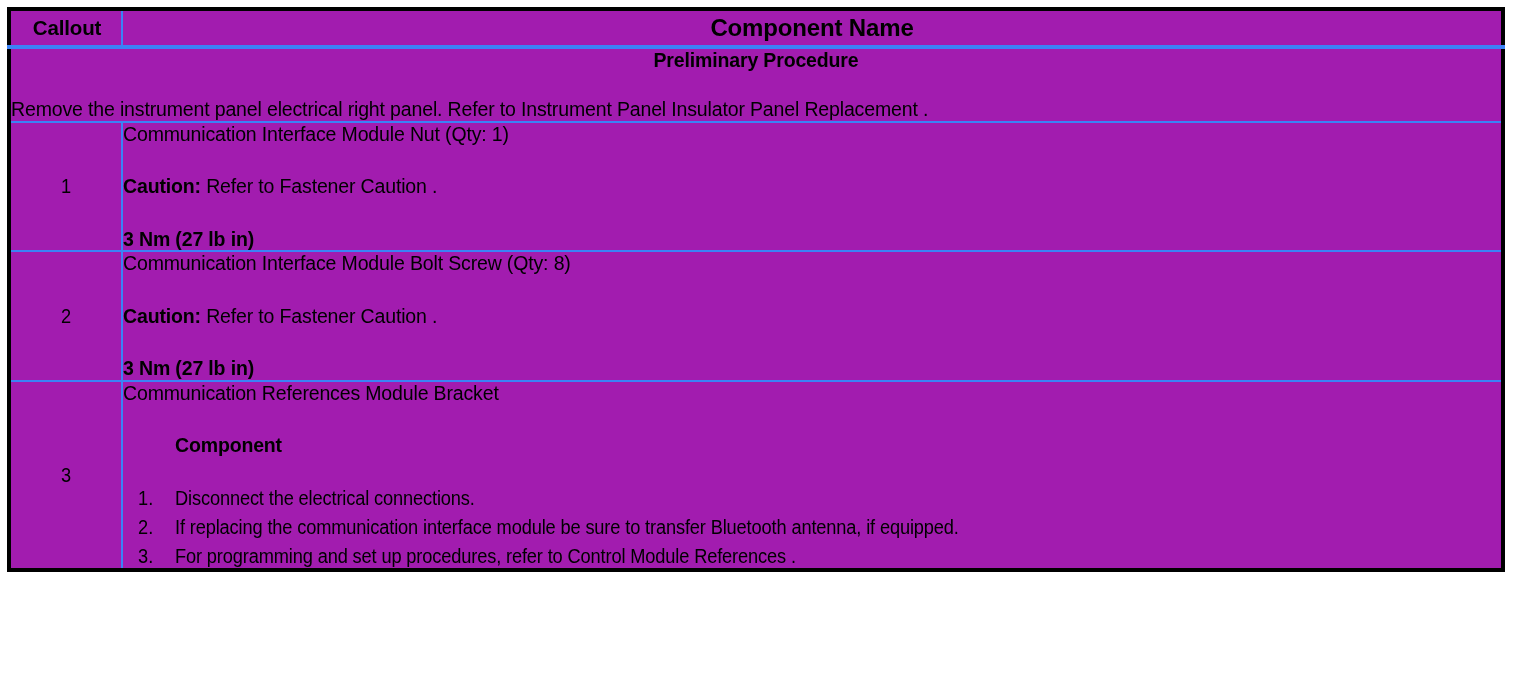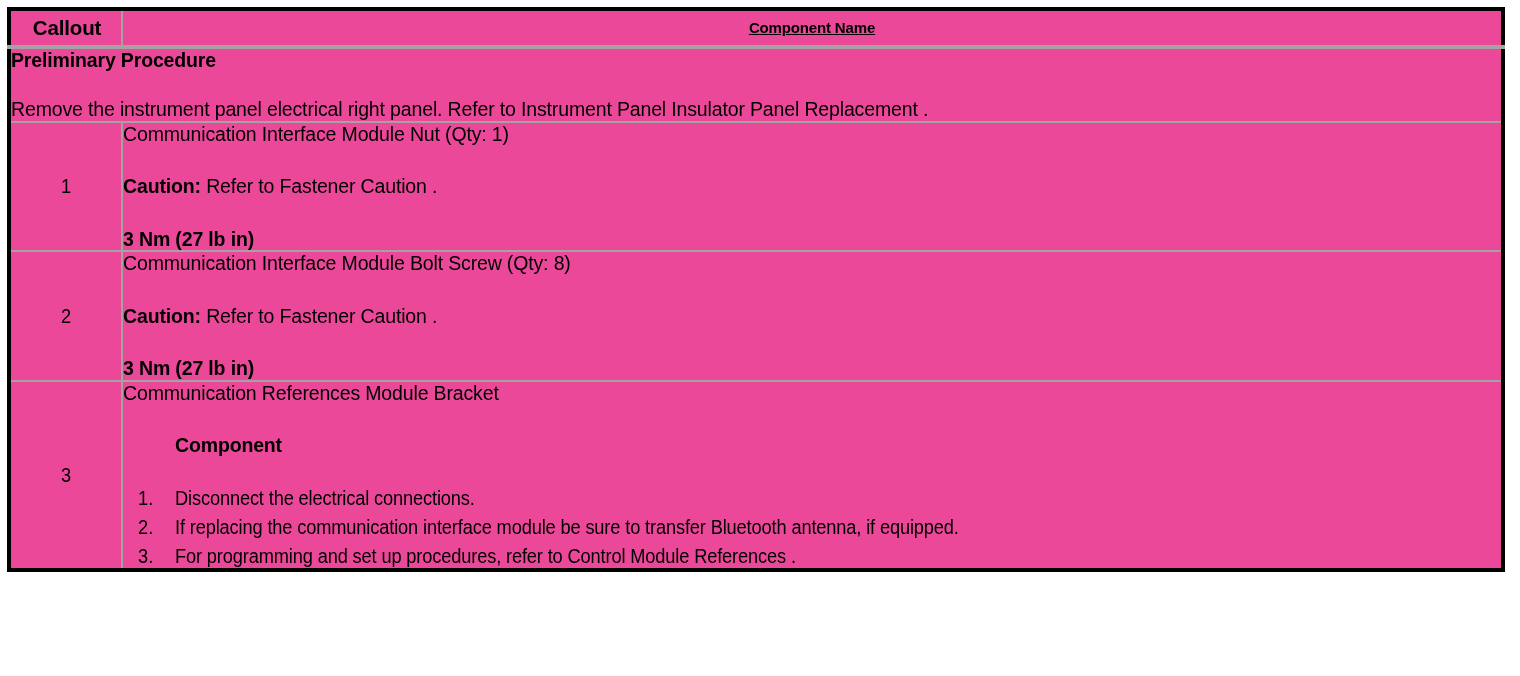--- a/index.html
+++ b/index.html
@@ -27,24 +27,24 @@
     position: absolute;
     left: 7px;
     top: 7px;
     width: 1498px;
     border-collapse: collapse;
     table-layout: fixed;
     border: 4px solid #000;
     background: #fff;
   }
   .svc-table td, .svc-table th {
-    border: 2px solid #a3a3a3;
+    border: 2px solid #3b82f6;
     vertical-align: middle;
     padding: 0;
-    background: #ec4899;
+    background: #a21caf;
   }
 
   
   col.c-callout { width: 113px; }
   col.c-name    { width: 1381px; }
 
   
   .txt {
     font-family: "Liberation Sans", sans-serif;
     font-size: 19.5px;
@@ -74,32 +74,32 @@
     display: inline-block;
   }
   .head-name {
     text-align: center;
   }
   .head-name .inner {
     display: inline-block;
   }
   .head-name .txt {
     font-weight: bold;
-    font-size: 15px;
-    text-decoration: underline;
+    font-size: 24px;
   }
 
   
   .prelim-cell {
     padding: 9px 0 11px 10px;
   }
   .prelim-title {
     font-weight: bold;
     font-size: 19.5px;
     margin: 0 0 26px 0;
+    text-align: center;
   }
   .prelim-body {
     font-size: 19.5px;
     margin: 0;
   }
 
   
   .callout-num {
     text-align: center;
   }

